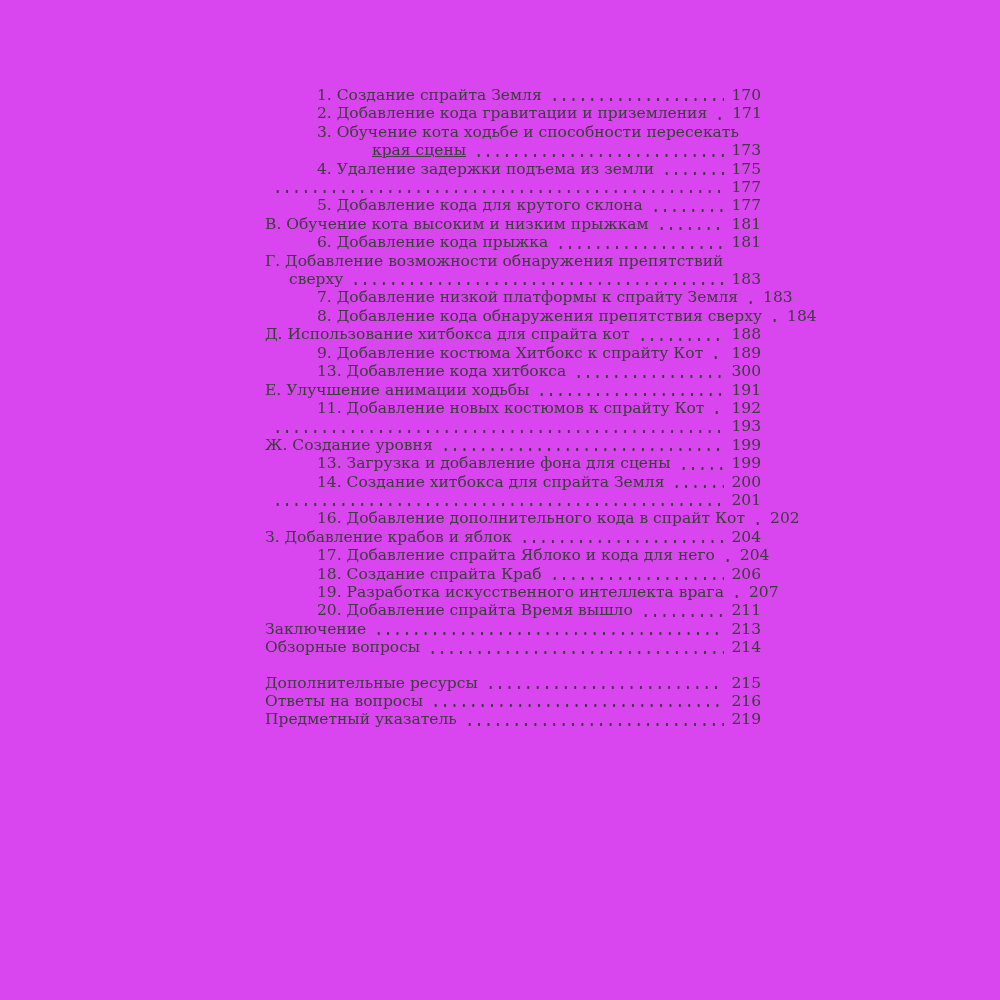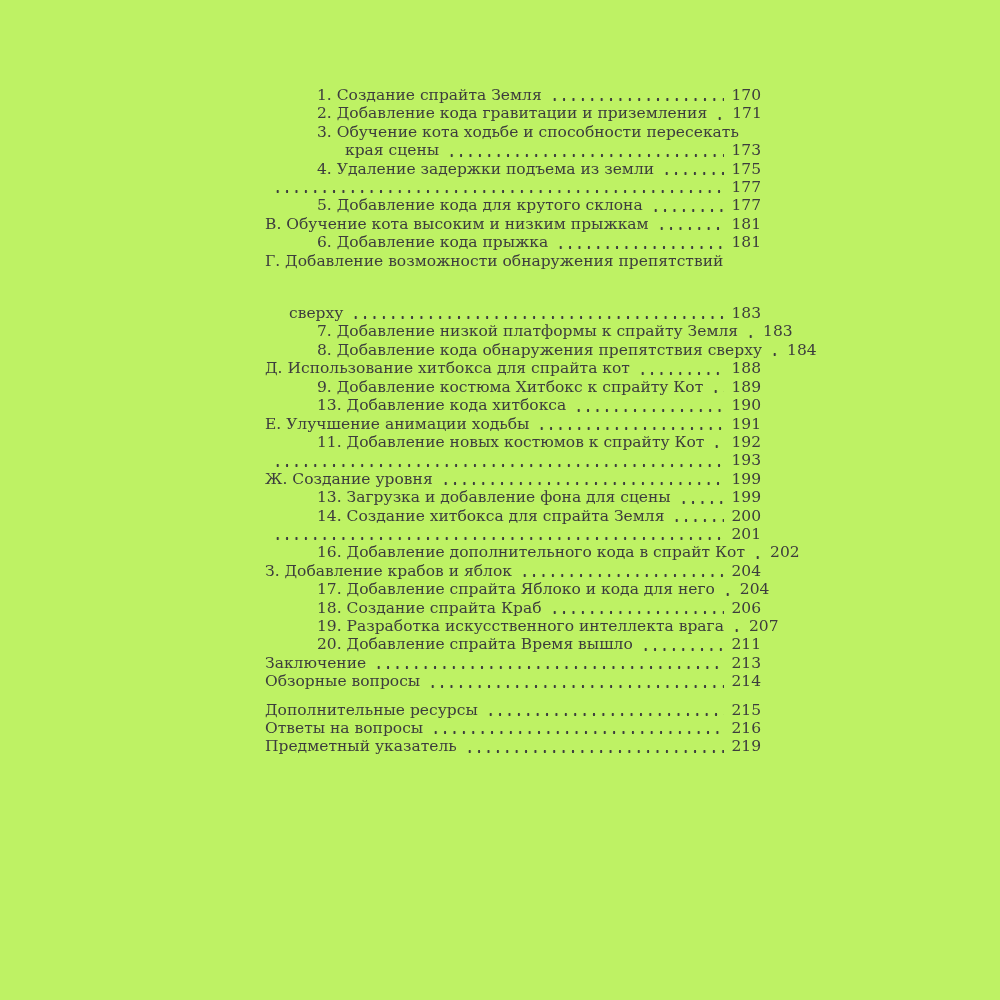--- a/index.html
+++ b/index.html
@@ -7,21 +7,21 @@
     padding: 0;
     width: 1000px;
     height: 1000px;
     background: #ffffff;
     overflow: hidden;
   }
   .page {
     position: relative;
     width: 1000px;
     height: 1000px;
-    background: #bef264;
+    background: #d946ef;
     font-family: "DejaVu Serif", "Liberation Serif", serif;
     color: #3d3d3d;
   }
   .toc {
     position: absolute;
     left: 265px;
     top: 86px;
     width: 496px;
     font-size: 15.5px;
     line-height: 18.4px;
@@ -29,24 +29,24 @@
   .toc-row {
     display: flex;
     align-items: baseline;
     white-space: nowrap;
   }
   .toc-row .title {
     flex: 0 0 auto;
   }
   
   .toc-row.section      .title { margin-left: 0; }
-  .toc-row.section-cont .title { margin-left: 24px; margin-top: 34px; }
+  .toc-row.section-cont .title { margin-left: 24px; }
   .toc-row.item         .title { margin-left: 52px; }
-  .toc-row.item-cont    .title { margin-left: 80px; }
-  .gap-above { margin-top: 10px; }
+  .toc-row.item-cont    .title { margin-left: 107px; text-decoration: underline; }
+  .gap-above { margin-top: 17px; }
   
   .leader {
     flex: 1 1 auto;
     align-self: stretch;
     min-width: 10px;
     margin-left: 8px;
     margin-right: 7px;
     background-image: radial-gradient(circle, #3d3d3d 1.1px, rgba(0,0,0,0) 1.45px);
     background-size: 9.4px 5px;
     background-repeat: repeat-x;
@@ -129,21 +129,21 @@
         <span class="pagenum">188</span>
       </div>
       <div class="toc-row item">
         <span class="title">9. Добавление костюма Хитбокс к спрайту Кот</span>
         <span class="leader"></span>
         <span class="pagenum">189</span>
       </div>
       <div class="toc-row item">
         <span class="title">13. Добавление кода хитбокса</span>
         <span class="leader"></span>
-        <span class="pagenum">190</span>
+        <span class="pagenum">300</span>
       </div>
       <div class="toc-row section">
         <span class="title">Е. Улучшение анимации ходьбы</span>
         <span class="leader"></span>
         <span class="pagenum">191</span>
       </div>
       <div class="toc-row item">
         <span class="title">11. Добавление новых костюмов к спрайту Кот</span>
         <span class="leader"></span>
         <span class="pagenum">192</span>

